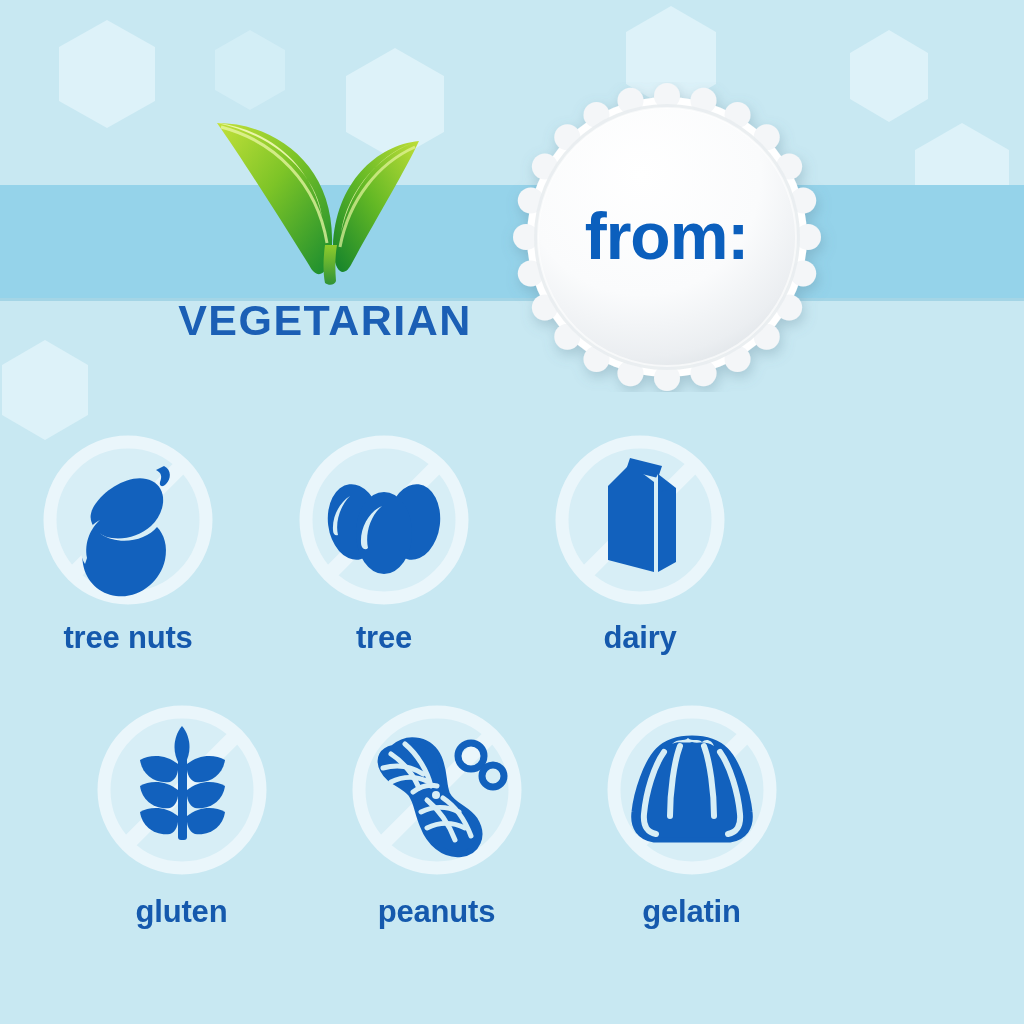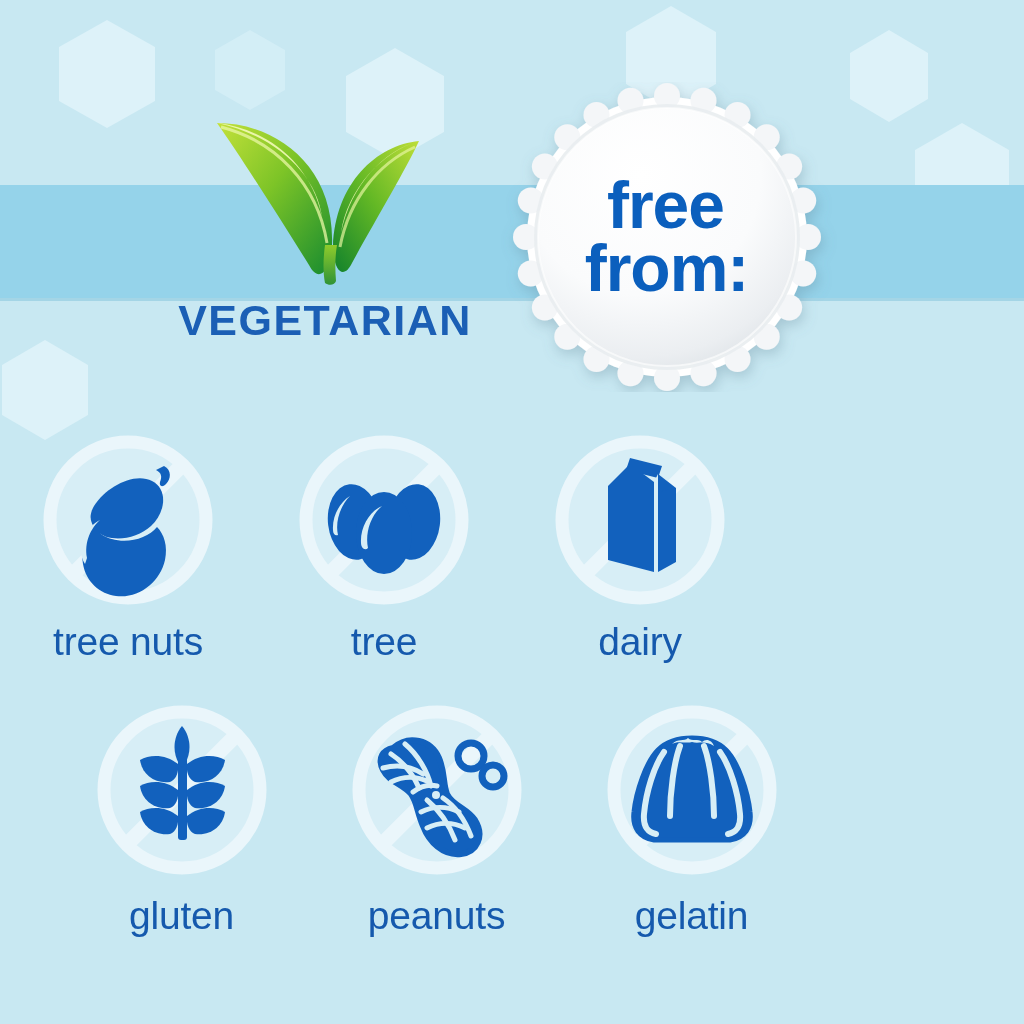--- a/index.html
+++ b/index.html
@@ -60,22 +60,22 @@
   .row{position:absolute;left:0;width:1024px;z-index:3;display:flex;}
   .row1{top:430px;}
   .row2{top:700px;}
   .row1 .cell{width:256px;}
   .row2{padding-left:54px;width:894px;}
   .row2 .cell{width:255px;}
   .cell{display:flex;flex-direction:column;align-items:center;}
   .cell-icon{position:relative;width:180px;height:180px;}
   .cell-label{
     margin-top:10px;
-    color:#1559ad;font-weight:normal;
-    font-size:39px;
+    color:#1559ad;font-weight:bold;
+    font-size:31px;
     font-family:"Liberation Sans", sans-serif;
     letter-spacing:-0.2px;
   }
   .row2 .cell-label{margin-top:14px;}
 </style>
 </head>
 <body>
 
 <div id="stage">
 
@@ -177,21 +177,20 @@
             </g>
         </g>
       </g>
       <circle cx="172" cy="155" r="148" fill="url(#capG)" id="capBody" style="display:none"></circle>
 
       <circle cx="172" cy="155" r="133" fill="#e9edf0" opacity="0.9"></circle>
       <circle cx="172" cy="155" r="129" fill="url(#capInner)"></circle>
       <circle cx="172" cy="155" r="129" fill="none" stroke="#ffffff" stroke-width="2" opacity="0.6"></circle>
     </svg>
     <div class="cap-text">
-      <div class="cap-line l1">free</div>
       <div class="cap-line l2">from:</div>
     </div>
   </div>
 
   <div class="row row1">
 
     <div class="cell">
       <div class="cell-icon">
         <svg width="180" height="180" viewBox="0 0 180 180">
           <g>

